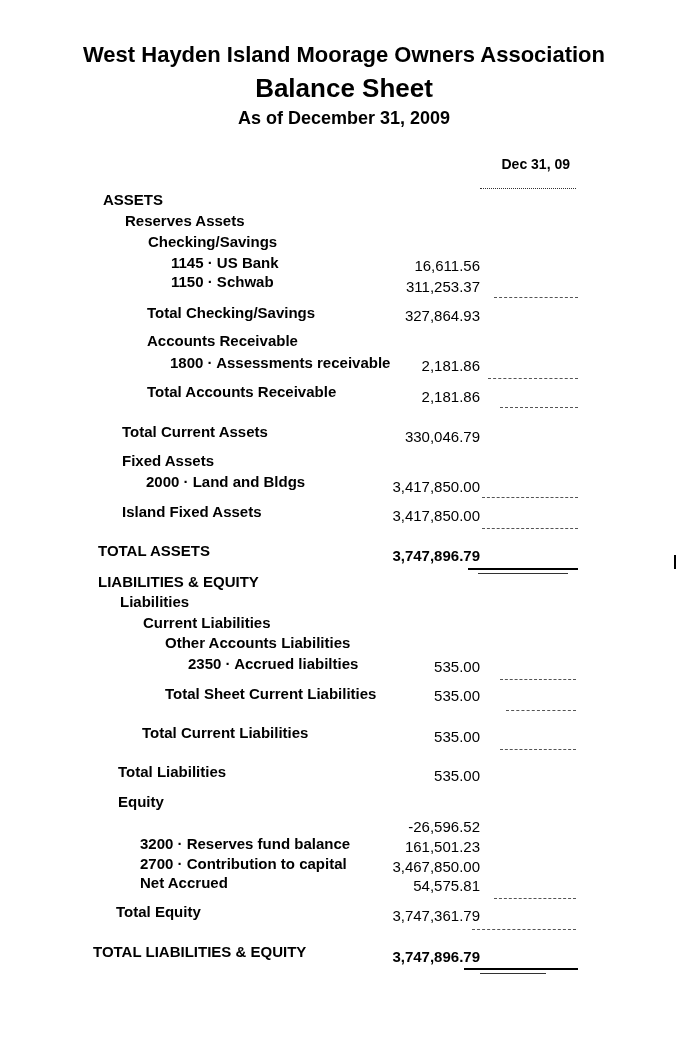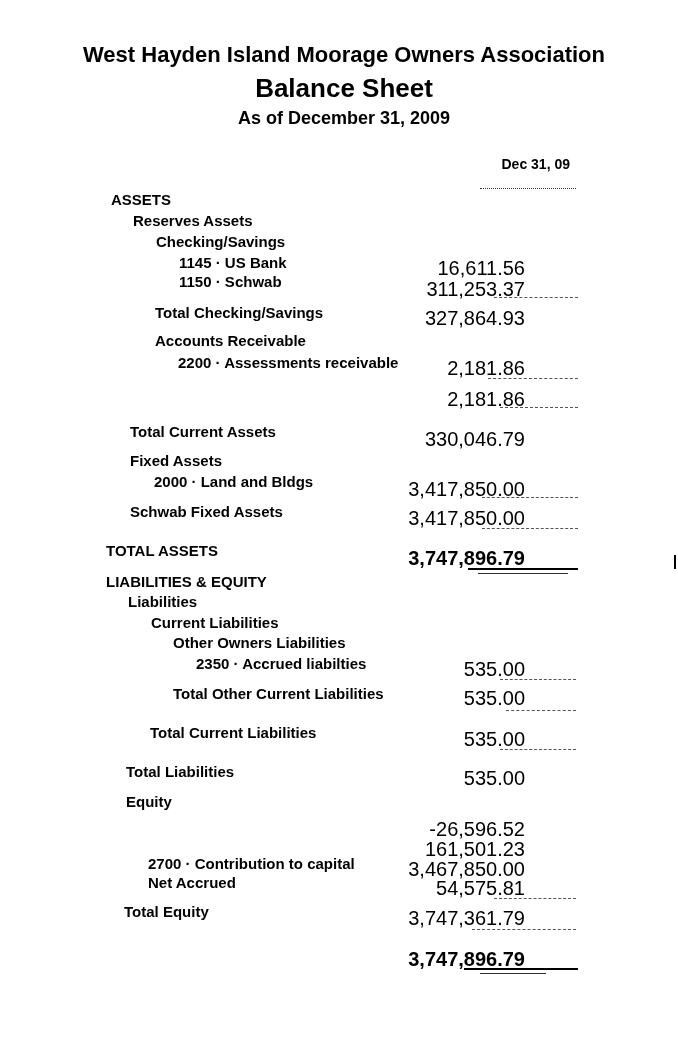--- a/index.html
+++ b/index.html
@@ -3,23 +3,23 @@
 <meta charset="utf-8">
 <style>
   html, body { margin:0; padding:0; background:#fff; }
   body { width:678px; height:1054px; position:relative; overflow:hidden; color:#000;
          font-family:"Liberation Sans", sans-serif; }
   .title1 { position:absolute; top:42px; left:0; width:688px; text-align:center; font-size:22px; font-weight:bold; }
   .title2 { position:absolute; top:73px; left:0; width:688px; text-align:center; font-size:26px; font-weight:bold; }
   .title3 { position:absolute; top:108px; left:0; width:688px; text-align:center; font-size:18px; font-weight:bold; }
   .colhead { position:absolute; top:156px; left:470px; width:100px; text-align:right; font-size:14px; font-weight:bold; }
   .colrule { position:absolute; top:188px; left:480px; width:96px; border-top:1px dotted #333; }
-  .row { position:absolute; left:8px; width:580px; height:18px; font-size:15px;padding-left:37px; }
+  .row { position:absolute; left:0; width:580px; height:18px; font-size:15px; }
   .lbl { position:absolute; font-weight:bold; white-space:nowrap; }
-  .val { position:absolute; right:100px; text-align:right; white-space:nowrap; font-size:20px; }
+  .val { position:absolute; right:100px; text-align:right; white-space:nowrap; font-size:15px; }
   .val.bold { font-weight:bold; }
   .rule { position:absolute; border-top:1px solid #333; }
   .rule.dot { border-top:1px dashed #555; }
   .rule.thick { border-top:2px solid #000; }
   .margin-mark { position:absolute; left:674px; top:555px; width:2px; height:14px; background:#000; }
 </style>
 </head>
 <body>
 
 <div class="title1">West Hayden Island Moorage Owners Association</div>
@@ -48,105 +48,108 @@
     </div>
   <div class="rule dot" style="top:297px;left:494px;width:84px"></div>
   <div class="row" style="top:304px">
       <span class="lbl" style="left:147px">Total Checking/Savings</span>
       <span class="val" style="top:3px">327,864.93</span>
     </div>
   <div class="row" style="top:332px">
       <span class="lbl" style="left:147px">Accounts Receivable</span>
     </div>
   <div class="row" style="top:354px">
-      <span class="lbl" style="left:170px">2200 · Assessments receivable</span>
+      <span class="lbl" style="left:170px">1800 · Assessments receivable</span>
       <span class="val" style="top:3px">2,181.86</span>
     </div>
   <div class="rule dot" style="top:378px;left:488px;width:90px"></div>
   <div class="row" style="top:383px">
+      <span class="lbl" style="left:147px">Total Accounts Receivable</span>
       <span class="val" style="top:5px">2,181.86</span>
     </div>
   <div class="rule dot" style="top:407px;left:500px;width:78px"></div>
   <div class="row" style="top:423px">
       <span class="lbl" style="left:122px">Total Current Assets</span>
       <span class="val" style="top:5px">330,046.79</span>
     </div>
   <div class="row" style="top:452px">
       <span class="lbl" style="left:122px">Fixed Assets</span>
     </div>
   <div class="row" style="top:473px">
       <span class="lbl" style="left:146px">2000 · Land and Bldgs</span>
       <span class="val" style="top:5px">3,417,850.00</span>
     </div>
   <div class="rule dot" style="top:497px;left:482px;width:96px"></div>
   <div class="row" style="top:503px">
-      <span class="lbl" style="left:122px">Schwab Fixed Assets</span>
+      <span class="lbl" style="left:122px">Island Fixed Assets</span>
       <span class="val" style="top:4px">3,417,850.00</span>
     </div>
   <div class="rule dot" style="top:528px;left:482px;width:96px"></div>
   <div class="row" style="top:542px">
       <span class="lbl" style="left:98px">TOTAL ASSETS</span>
       <span class="val bold" style="top:5px">3,747,896.79</span>
     </div>
   <div class="rule thick" style="top:568px;left:468px;width:110px"></div>
   <div class="rule" style="top:573px;left:478px;width:90px"></div>
   <div class="row" style="top:573px">
       <span class="lbl" style="left:98px">LIABILITIES &amp; EQUITY</span>
     </div>
   <div class="row" style="top:593px">
       <span class="lbl" style="left:120px">Liabilities</span>
     </div>
   <div class="row" style="top:614px">
       <span class="lbl" style="left:143px">Current Liabilities</span>
     </div>
   <div class="row" style="top:634px">
-      <span class="lbl" style="left:165px">Other Owners Liabilities</span>
+      <span class="lbl" style="left:165px">Other Accounts Liabilities</span>
     </div>
   <div class="row" style="top:655px">
       <span class="lbl" style="left:188px">2350 · Accrued liabilties</span>
       <span class="val" style="top:3px">535.00</span>
     </div>
   <div class="rule dot" style="top:679px;left:500px;width:76px"></div>
   <div class="row" style="top:685px">
-      <span class="lbl" style="left:165px">Total Other Current Liabilities</span>
+      <span class="lbl" style="left:165px">Total Sheet Current Liabilities</span>
       <span class="val" style="top:2px">535.00</span>
     </div>
   <div class="rule dot" style="top:710px;left:506px;width:70px"></div>
   <div class="row" style="top:724px">
       <span class="lbl" style="left:142px">Total Current Liabilities</span>
       <span class="val" style="top:4px">535.00</span>
     </div>
   <div class="rule dot" style="top:749px;left:500px;width:76px"></div>
   <div class="row" style="top:763px">
       <span class="lbl" style="left:118px">Total Liabilities</span>
       <span class="val" style="top:4px">535.00</span>
     </div>
   <div class="row" style="top:793px">
       <span class="lbl" style="left:118px">Equity</span>
     </div>
   <div class="row" style="top:815px">
       <span class="val" style="top:3px">-26,596.52</span>
     </div>
   <div class="row" style="top:835px">
+      <span class="lbl" style="left:140px">3200 · Reserves fund balance</span>
       <span class="val" style="top:3px">161,501.23</span>
     </div>
   <div class="row" style="top:855px">
       <span class="lbl" style="left:140px">2700 · Contribution to capital</span>
       <span class="val" style="top:3px">3,467,850.00</span>
     </div>
   <div class="row" style="top:874px">
       <span class="lbl" style="left:140px">Net Accrued</span>
       <span class="val" style="top:3px">54,575.81</span>
     </div>
   <div class="rule dot" style="top:898px;left:494px;width:82px"></div>
   <div class="row" style="top:903px">
       <span class="lbl" style="left:116px">Total Equity</span>
       <span class="val" style="top:4px">3,747,361.79</span>
     </div>
   <div class="rule dot" style="top:929px;left:472px;width:104px"></div>
   <div class="row" style="top:943px">
+      <span class="lbl" style="left:93px">TOTAL LIABILITIES &amp; EQUITY</span>
       <span class="val bold" style="top:5px">3,747,896.79</span>
     </div>
   <div class="rule thick" style="top:968px;left:464px;width:114px"></div>
   <div class="rule" style="top:973px;left:480px;width:66px"></div>
 </div>
 
 <div class="margin-mark"></div>
 
 </body></html>

